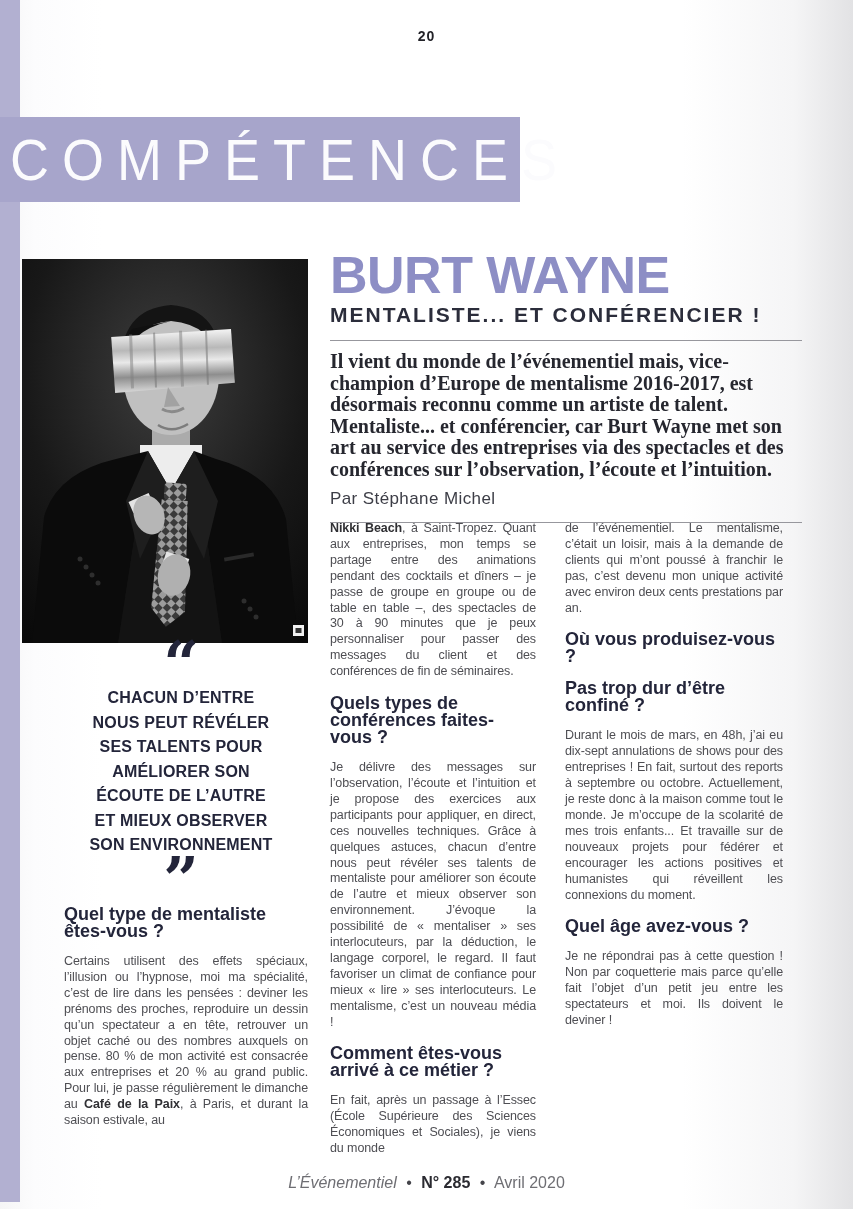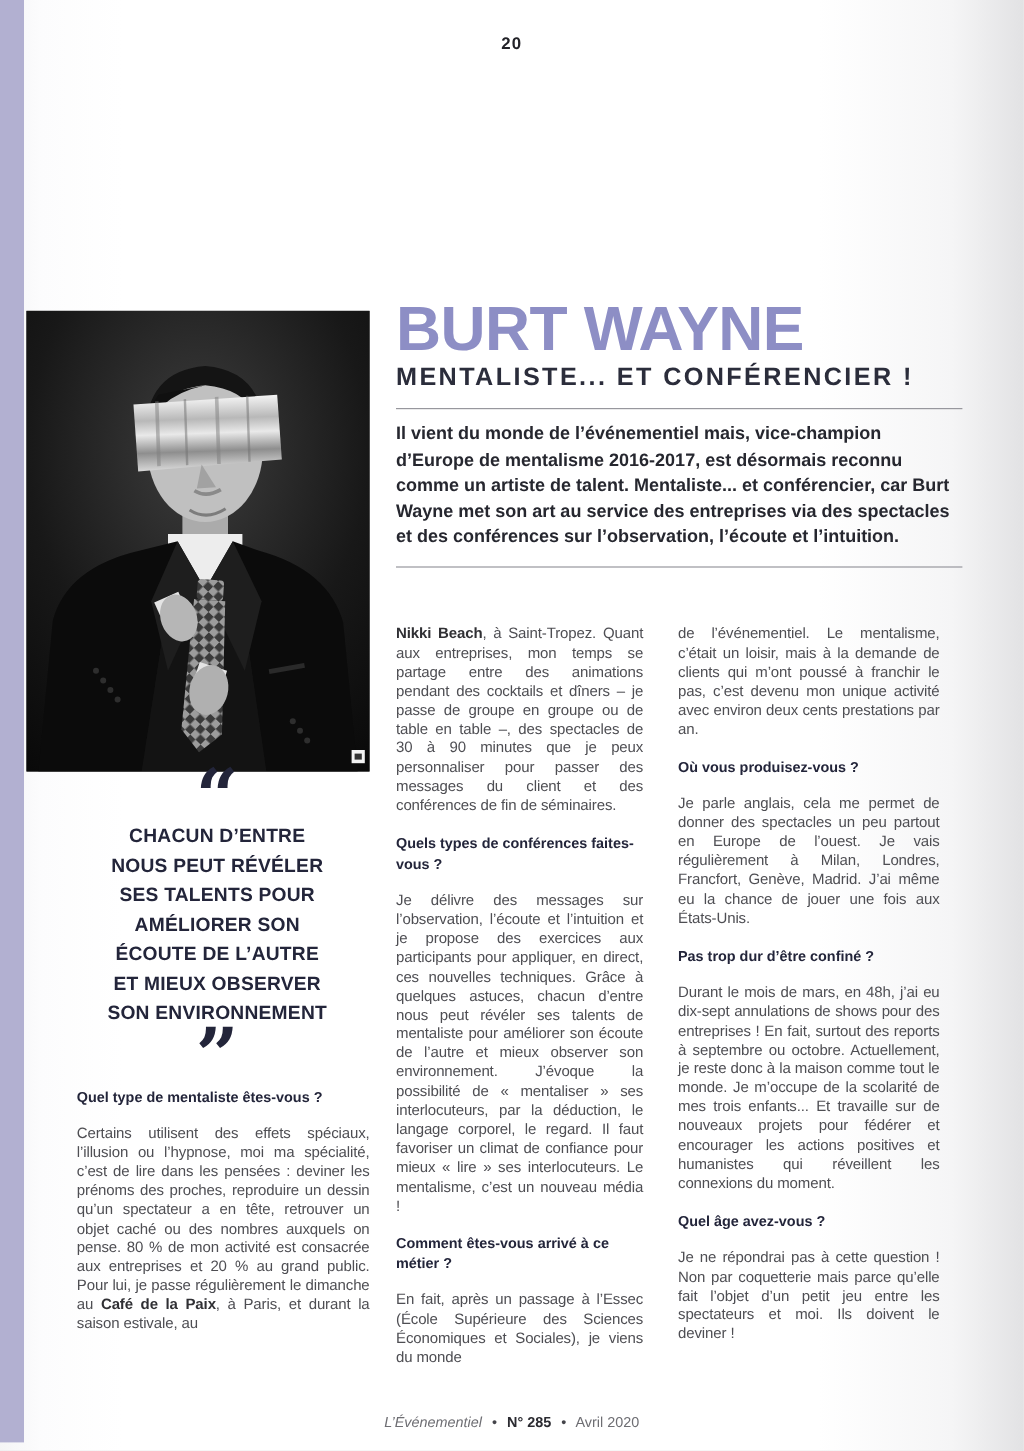--- a/index.html
+++ b/index.html
@@ -20,45 +20,48 @@
   .photo svg{display:block;}
   
   .quote{position:absolute;left:52px;top:642px;width:258px;text-align:center;color:#23253a;}
   .qmark{font-family:"DejaVu Serif",serif;font-weight:bold;font-size:62px;line-height:44px;height:44px;}
   .quote-lines{font-weight:bold;font-size:16px;line-height:24.5px;letter-spacing:0.2px;}
   
   .header-block{position:absolute;left:330px;top:254px;width:472px;}
   .h-title{font-size:52px;line-height:42px;font-weight:bold;color:#8d8ec5;letter-spacing:-0.5px;}
   .h-sub{font-size:21px;line-height:24px;font-weight:bold;color:#2b2d3b;letter-spacing:2px;margin-top:7px;}
   .rule{border:none;border-top:1px solid #97979d;margin:13px 0 10px 0;}
-  .h-intro{font-size:15px;line-height:21.5px;font-weight:bold;color:#26272f;}
+  .h-intro{font-size:20px;line-height:21.5px;font-weight:bold;color:#26272f;font-family:Liberation Serif, serif;}
   .h-byline{font-size:17px;line-height:20px;font-weight:normal;color:#3c3d46;margin-top:9px;letter-spacing:0.4px;}
   
   .colA{position:absolute;left:64px;top:906px;width:244px;}
   .colB{position:absolute;left:330px;top:521px;width:206px;}
   .colC{position:absolute;left:565px;top:521px;width:218px;}
-  .q{font-size:12px;line-height:17px;font-weight:bold;color:#23253a;margin:15px 0 14px 0;}
+  .q{font-size:18px;line-height:17px;font-weight:bold;color:#23253a;margin:15px 0 14px 0;}
   .colA .q,.colB .q:first-child,.colC .q:first-child{margin-top:0;}
   .p{font-size:12.5px;line-height:15.9px;letter-spacing:-0.1px;text-align:justify;color:#4e4e53;margin:0;}
   .p b{color:#303034;}
   
-  .footer{position:absolute;left:0;right:0;bottom:17px;text-align:center;font-size:12px;color:#6e6e73;}
+  .footer{position:absolute;left:0;right:0;bottom:17px;text-align:center;font-size:16px;color:#6e6e73;}
   .footer .mag{font-style:italic;}
   .footer .sep{margin:0 5px;color:#44444a;}
   .footer .issue{font-weight:bold;color:#2b2b31;}
 </style>
 </head>
 <body>
 
 <div class="page">
 
   <div class="left-strip"></div>
 
   <div class="page-number">20</div>
 
+  <div class="kicker">
+    <span>COMPÉTENCES</span>
+  </div>
 
   <div class="photo">
     <svg width="286" height="384" viewBox="0 0 286 384">
       <defs>
         <radialGradient id="bgGrad" cx="0.5" cy="0.3" r="0.9">
           <stop offset="0" stop-color="#3d3d3d"></stop>
           <stop offset="0.55" stop-color="#181818"></stop>
           <stop offset="1" stop-color="#070707"></stop>
         </radialGradient>
         <linearGradient id="metal" x1="0" y1="0" x2="0" y2="1">
@@ -147,34 +150,34 @@
   <div class="colA">
       <div class="q">Quel type de mentaliste êtes-vous ?</div>
       <div class="p"><span>Certains utilisent des effets spéciaux, l’illusion ou l’hypnose, moi ma spécialité, c’est de lire dans les pensées : deviner les prénoms des proches, reproduire un dessin qu’un spectateur a en tête, retrouver un objet caché ou des nombres auxquels on pense. 80 % de mon activité est consacrée aux entreprises et 20 % au grand public. Pour lui, je passe régulièrement le dimanche au </span><b>Café de la Paix</b><span>, à Paris, et durant la saison estivale, au</span></div>
     </div>
 
   <div class="header-block">
     <div class="h-title">BURT WAYNE</div>
     <div class="h-sub">MENTALISTE... ET CONFÉRENCIER !</div>
     <hr class="rule">
     <div class="h-intro">Il vient du monde de l’événementiel mais, vice-champion d’Europe de mentalisme 2016-2017, est désormais reconnu comme un artiste de talent. Mentaliste... et conférencier, car Burt Wayne met son art au service des entreprises via des spectacles et des conférences sur l’observation, l’écoute et l’intuition.</div>
+    <div class="h-byline">Par Stéphane Michel</div>
     <hr class="rule">
   </div>
 
   <div class="colB">
       <div class="p"><b>Nikki Beach</b><span>, à Saint-Tropez. Quant aux entreprises, mon temps se partage entre des animations pendant des cocktails et dîners – je passe de groupe en groupe ou de table en table –, des spectacles de 30 à 90 minutes que je peux personnaliser pour passer des messages du client et des conférences de fin de séminaires.</span></div>
       <div class="q">Quels types de conférences faites-vous ?</div>
       <div class="p"><span>Je délivre des messages sur l’observation, l’écoute et l’intuition et je propose des exercices aux participants pour appliquer, en direct, ces nouvelles techniques. Grâce à quelques astuces, chacun d’entre nous peut révéler ses talents de mentaliste pour améliorer son écoute de l’autre et mieux observer son environnement. J’évoque la possibilité de « mentaliser » ses interlocuteurs, par la déduction, le langage corporel, le regard. Il faut favoriser un climat de confiance pour mieux « lire » ses interlocuteurs. Le mentalisme, c’est un nouveau média !</span></div>
       <div class="q">Comment êtes-vous arrivé à ce métier ?</div>
       <div class="p"><span>En fait, après un passage à l’Essec (École Supérieure des Sciences Économiques et Sociales), je viens du monde</span></div>
     </div>
   <div class="colC">
       <div class="p"><span>de l’événementiel. Le mentalisme, c’était un loisir, mais à la demande de clients qui m’ont poussé à franchir le pas, c’est devenu mon unique activité avec environ deux cents prestations par an.</span></div>
       <div class="q">Où vous produisez-vous ?</div>
-      <div class="p"><span>Je parle anglais, cela me permet de donner des spectacles un peu partout en Europe de l’ouest. Je vais régulièrement à Milan, Londres, Francfort, Genève, Madrid. J’ai même eu la chance de jouer une fois aux États-Unis.</span></div>
       <div class="q">Pas trop dur d’être confiné ?</div>
       <div class="p"><span>Durant le mois de mars, en 48h, j’ai eu dix-sept annulations de shows pour des entreprises ! En fait, surtout des reports à septembre ou octobre. Actuellement, je reste donc à la maison comme tout le monde. Je m’occupe de la scolarité de mes trois enfants... Et travaille sur de nouveaux projets pour fédérer et encourager les actions positives et humanistes qui réveillent les connexions du moment.</span></div>
       <div class="q">Quel âge avez-vous ?</div>
       <div class="p"><span>Je ne répondrai pas à cette question ! Non par coquetterie mais parce qu’elle fait l’objet d’un petit jeu entre les spectateurs et moi. Ils doivent le deviner !</span></div>
     </div>
 
   <div class="footer">
     <span class="mag">L’Événementiel</span>
     <span class="sep">•</span>
     <span class="issue">N° 285</span>

